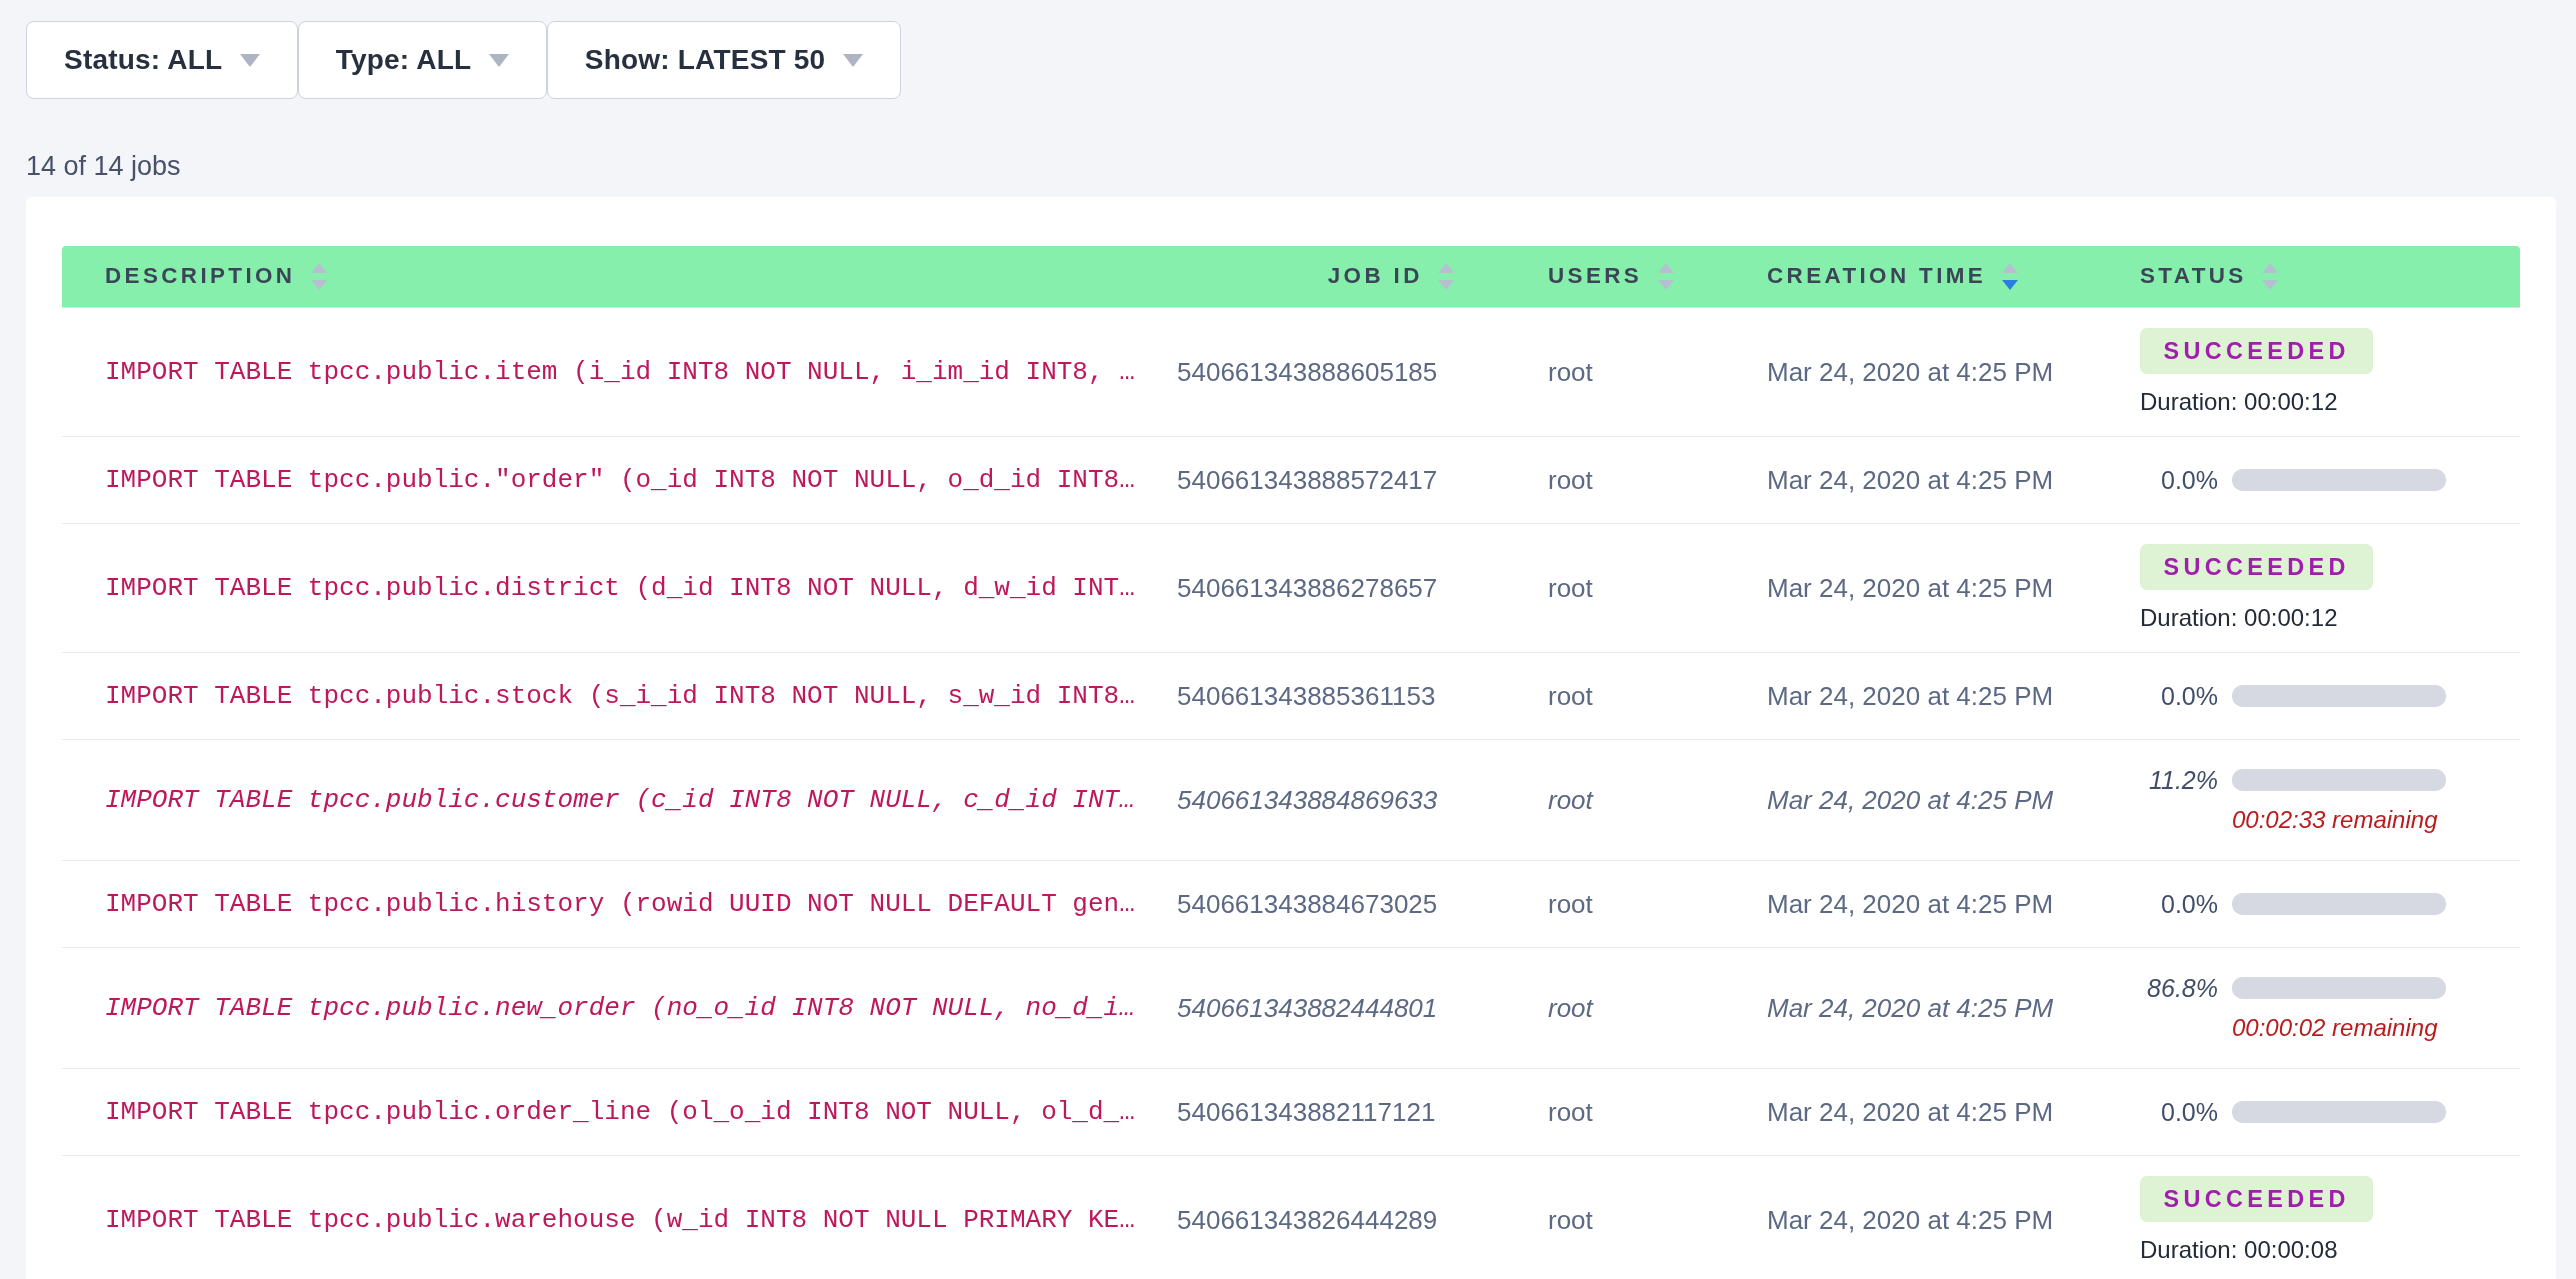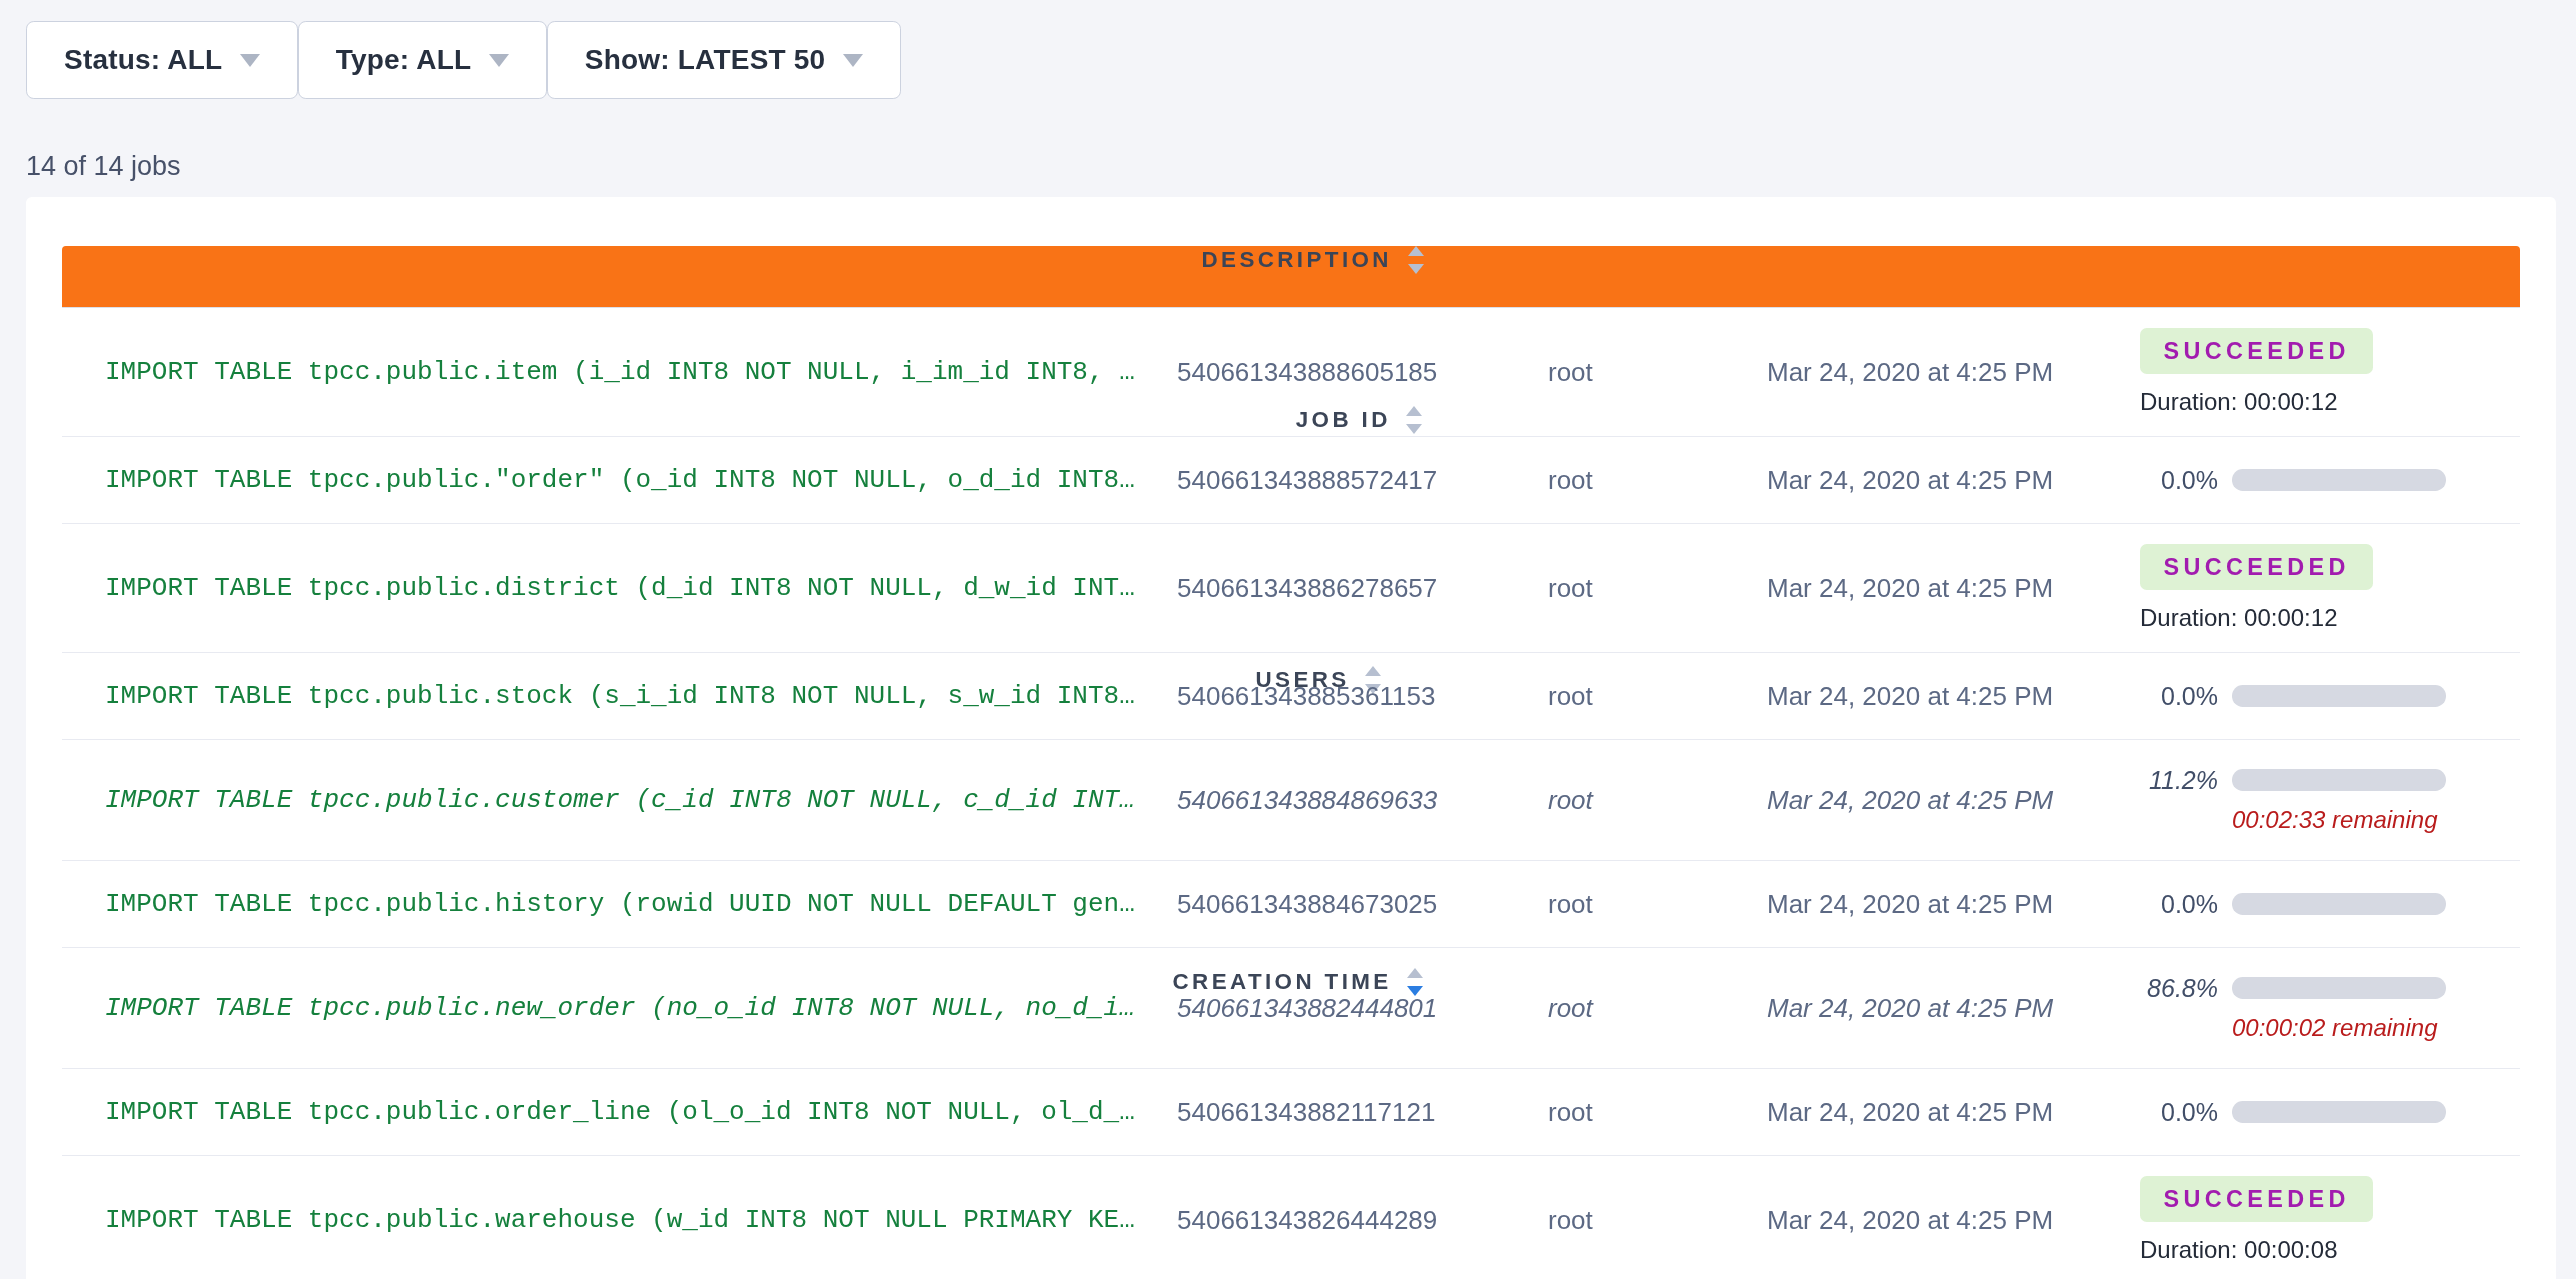--- a/index.html
+++ b/index.html
@@ -56,24 +56,23 @@
     border-radius: 5.8px 5.8px 0 0;
   }
   .table {
     margin: 49px 36px 0 36px;
   }
 
   .thead {
     display: flex;
     align-items: center;
     height: 62px;
-    background: #f97316;
+    background: #86efac;
     border-bottom: 1.9px solid #dcdfe9;
     border-radius: 3.9px 3.9px 0 0;
-    flex-direction: column;
   }
   .th {
     display: flex;
     align-items: center;
     font-size: 22.4px;
     font-weight: 700;
     letter-spacing: 3.4px;
     color: #3b4557;
     cursor: pointer;
     white-space: nowrap;
@@ -116,21 +115,21 @@
     cursor: pointer;
   }
   .row-tall  { height: 129px; }
   .row-mid   { height: 121px; font-style: italic; }
   .row-short { height: 87px; }
 
   .cell { display: block; }
   .cell-desc {
     font-family: "Liberation Mono", "DejaVu Sans Mono", monospace;
     font-size: 26px;
-    color: #15803d;
+    color: #be185d;
     white-space: nowrap;
     overflow: hidden;
   }
   .cell-jobid, .cell-users, .cell-ctime {
     font-size: 26px;
     color: #5c6984;
     white-space: nowrap;
   }
 
   

